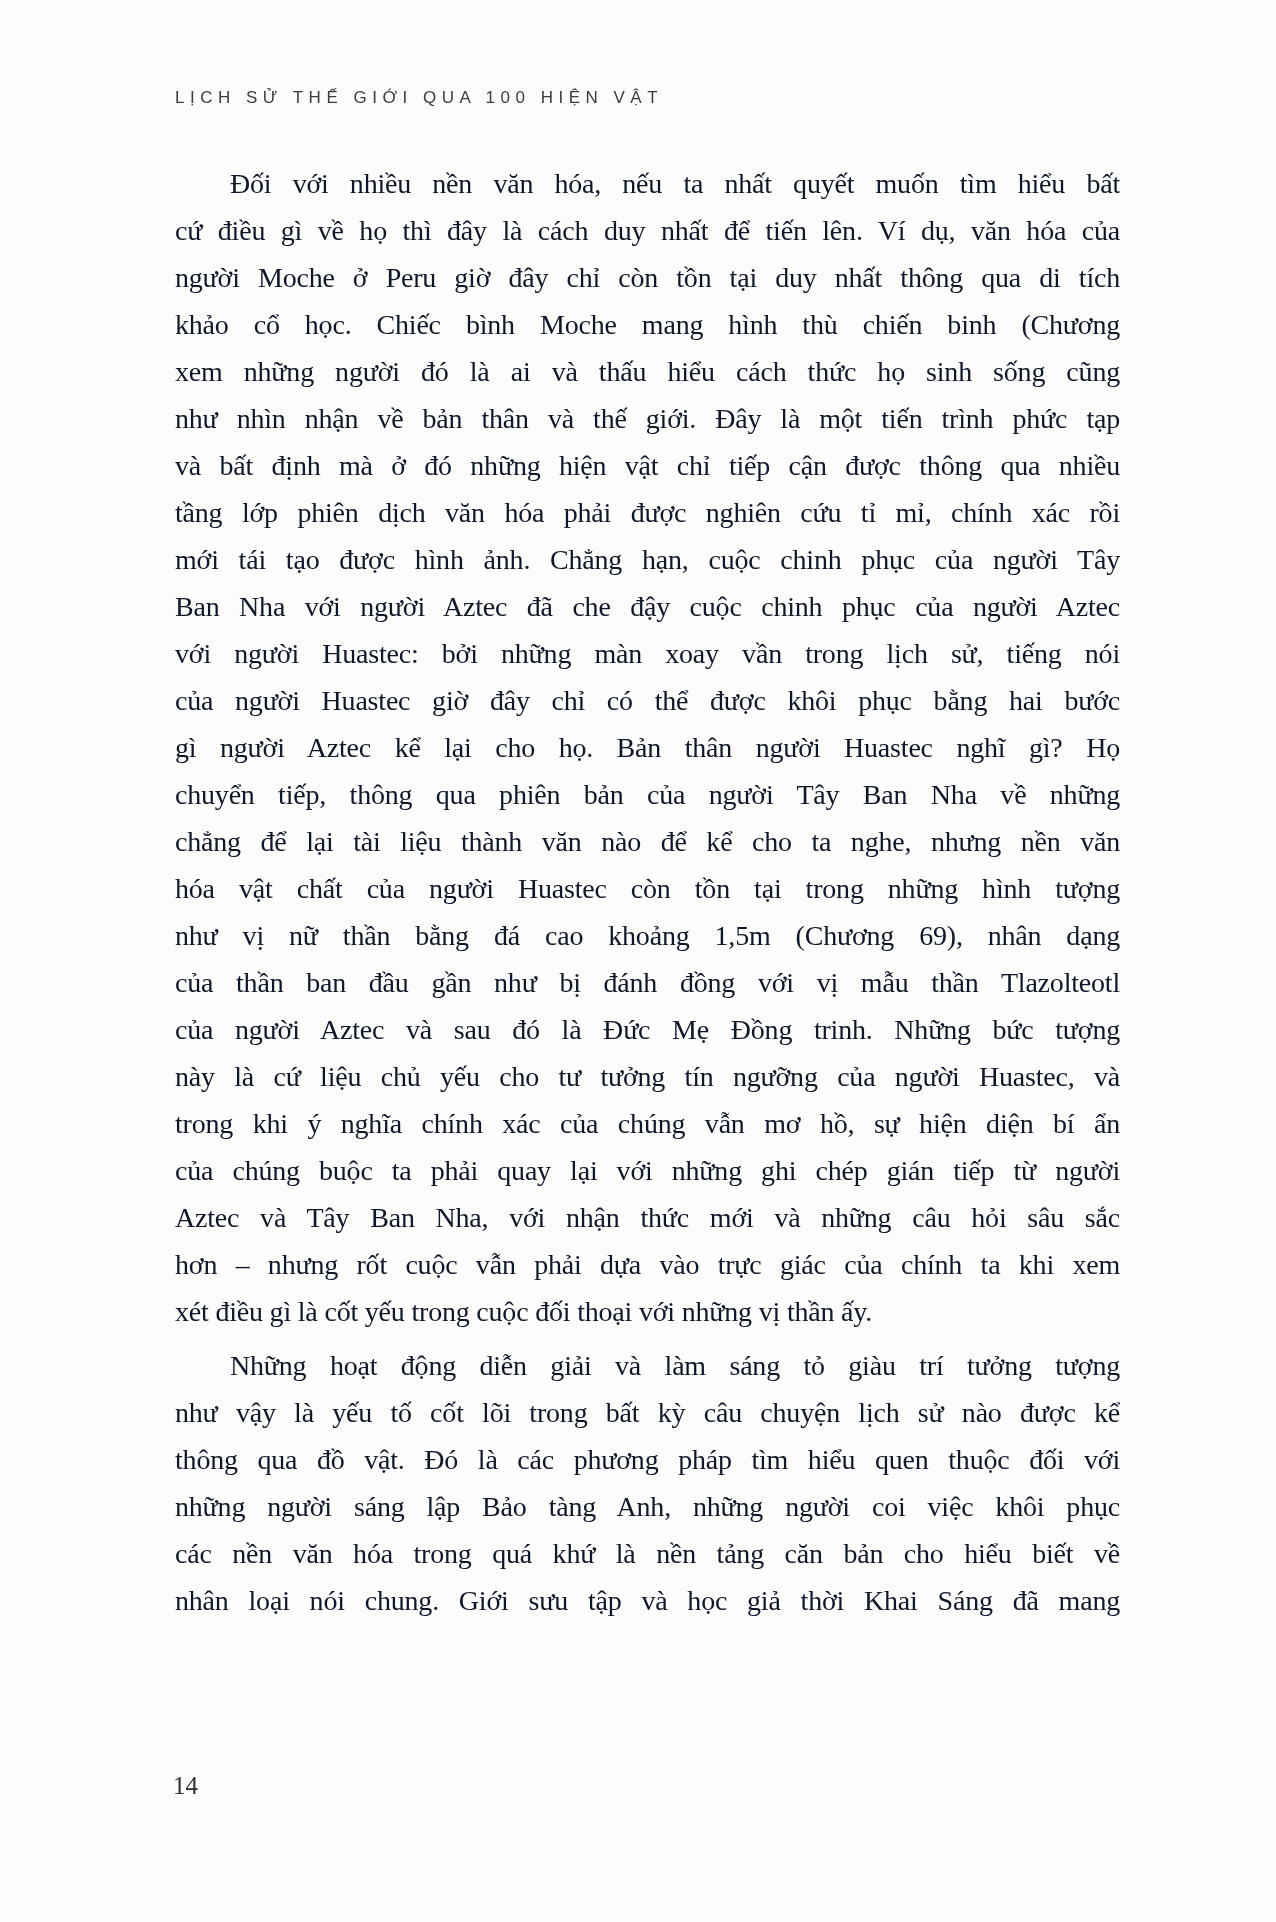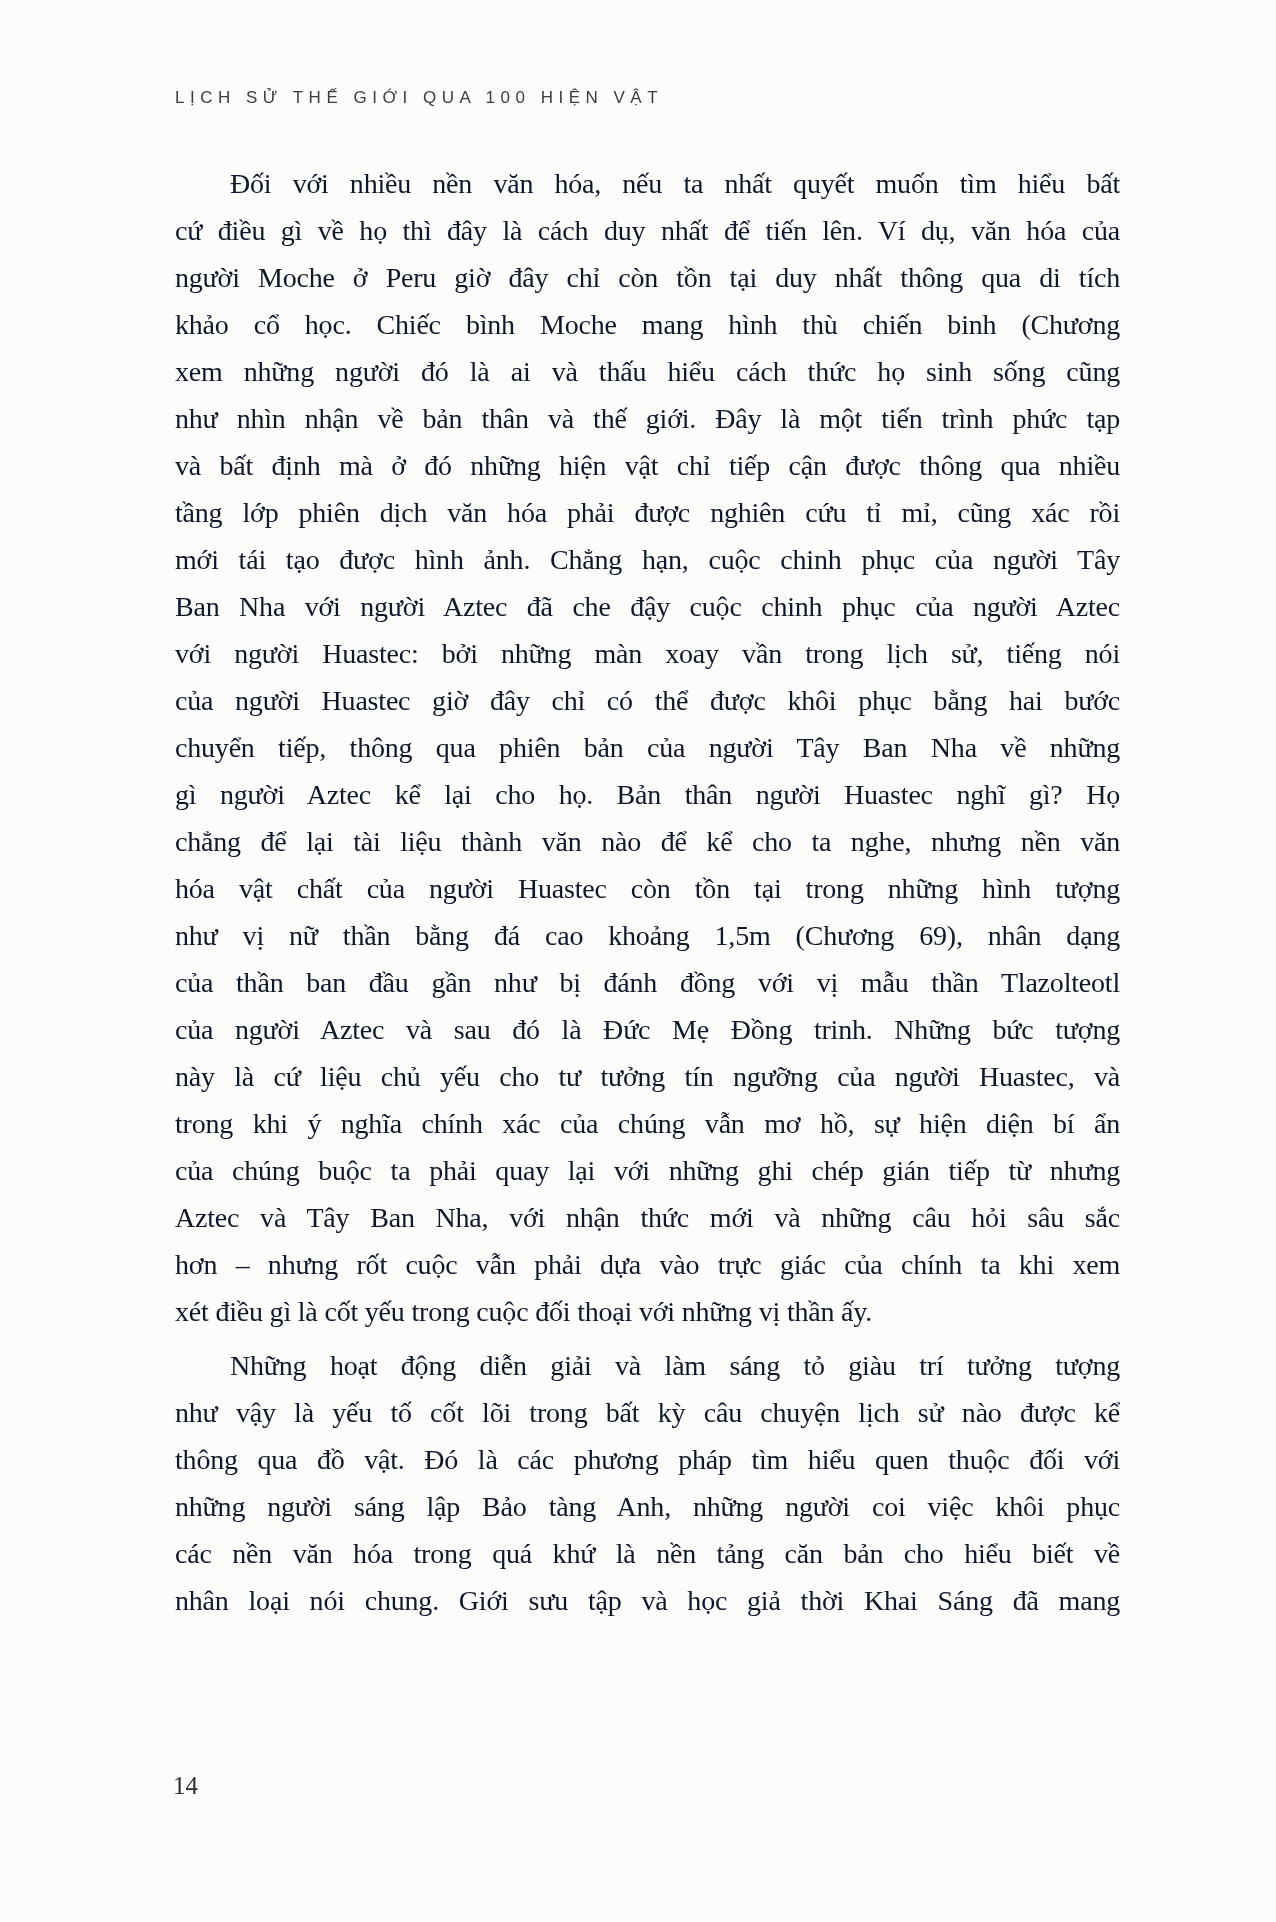--- a/index.html
+++ b/index.html
@@ -64,35 +64,35 @@
 
   <div class="body-text">
       <div class="paragraph">
         <div class="line indent">Đối với nhiều nền văn hóa, nếu ta nhất quyết muốn tìm hiểu bất</div>
         <div class="line">cứ điều gì về họ thì đây là cách duy nhất để tiến lên. Ví dụ, văn hóa của</div>
         <div class="line">người Moche ở Peru giờ đây chỉ còn tồn tại duy nhất thông qua di tích</div>
         <div class="line">khảo cổ học. Chiếc bình Moche mang hình thù chiến binh (Chương</div>
         <div class="line">xem những người đó là ai và thấu hiểu cách thức họ sinh sống cũng</div>
         <div class="line">như nhìn nhận về bản thân và thế giới. Đây là một tiến trình phức tạp</div>
         <div class="line">và bất định mà ở đó những hiện vật chỉ tiếp cận được thông qua nhiều</div>
-        <div class="line">tầng lớp phiên dịch văn hóa phải được nghiên cứu tỉ mỉ, cũng xác rồi</div>
+        <div class="line">tầng lớp phiên dịch văn hóa phải được nghiên cứu tỉ mỉ, chính xác rồi</div>
         <div class="line">mới tái tạo được hình ảnh. Chẳng hạn, cuộc chinh phục của người Tây</div>
         <div class="line">Ban Nha với người Aztec đã che đậy cuộc chinh phục của người Aztec</div>
         <div class="line">với người Huastec: bởi những màn xoay vần trong lịch sử, tiếng nói</div>
         <div class="line">của người Huastec giờ đây chỉ có thể được khôi phục bằng hai bước</div>
+        <div class="line">gì người Aztec kể lại cho họ. Bản thân người Huastec nghĩ gì? Họ</div>
         <div class="line">chuyển tiếp, thông qua phiên bản của người Tây Ban Nha về những</div>
-        <div class="line">gì người Aztec kể lại cho họ. Bản thân người Huastec nghĩ gì? Họ</div>
         <div class="line">chẳng để lại tài liệu thành văn nào để kể cho ta nghe, nhưng nền văn</div>
         <div class="line">hóa vật chất của người Huastec còn tồn tại trong những hình tượng</div>
         <div class="line">như vị nữ thần bằng đá cao khoảng 1,5m (Chương 69), nhân dạng</div>
         <div class="line">của thần ban đầu gần như bị đánh đồng với vị mẫu thần Tlazolteotl</div>
         <div class="line">của người Aztec và sau đó là Đức Mẹ Đồng trinh. Những bức tượng</div>
         <div class="line">này là cứ liệu chủ yếu cho tư tưởng tín ngưỡng của người Huastec, và</div>
         <div class="line">trong khi ý nghĩa chính xác của chúng vẫn mơ hồ, sự hiện diện bí ẩn</div>
-        <div class="line">của chúng buộc ta phải quay lại với những ghi chép gián tiếp từ nhưng</div>
+        <div class="line">của chúng buộc ta phải quay lại với những ghi chép gián tiếp từ người</div>
         <div class="line">Aztec và Tây Ban Nha, với nhận thức mới và những câu hỏi sâu sắc</div>
         <div class="line">hơn – nhưng rốt cuộc vẫn phải dựa vào trực giác của chính ta khi xem</div>
         <div class="line no-stretch">xét điều gì là cốt yếu trong cuộc đối thoại với những vị thần ấy.</div>
       </div>
       <div class="paragraph">
         <div class="line indent">Những hoạt động diễn giải và làm sáng tỏ giàu trí tưởng tượng</div>
         <div class="line">như vậy là yếu tố cốt lõi trong bất kỳ câu chuyện lịch sử nào được kể</div>
         <div class="line">thông qua đồ vật. Đó là các phương pháp tìm hiểu quen thuộc đối với</div>
         <div class="line">những người sáng lập Bảo tàng Anh, những người coi việc khôi phục</div>
         <div class="line">các nền văn hóa trong quá khứ là nền tảng căn bản cho hiểu biết về</div>

